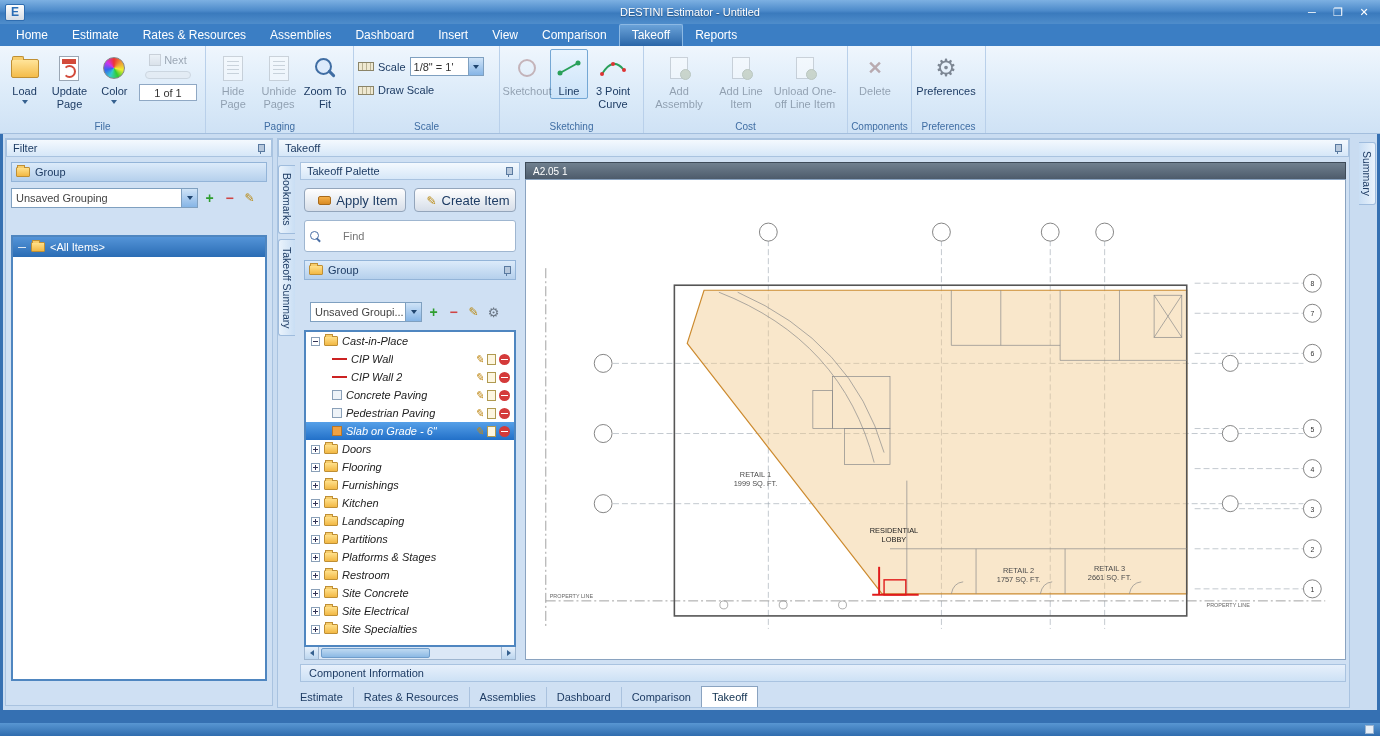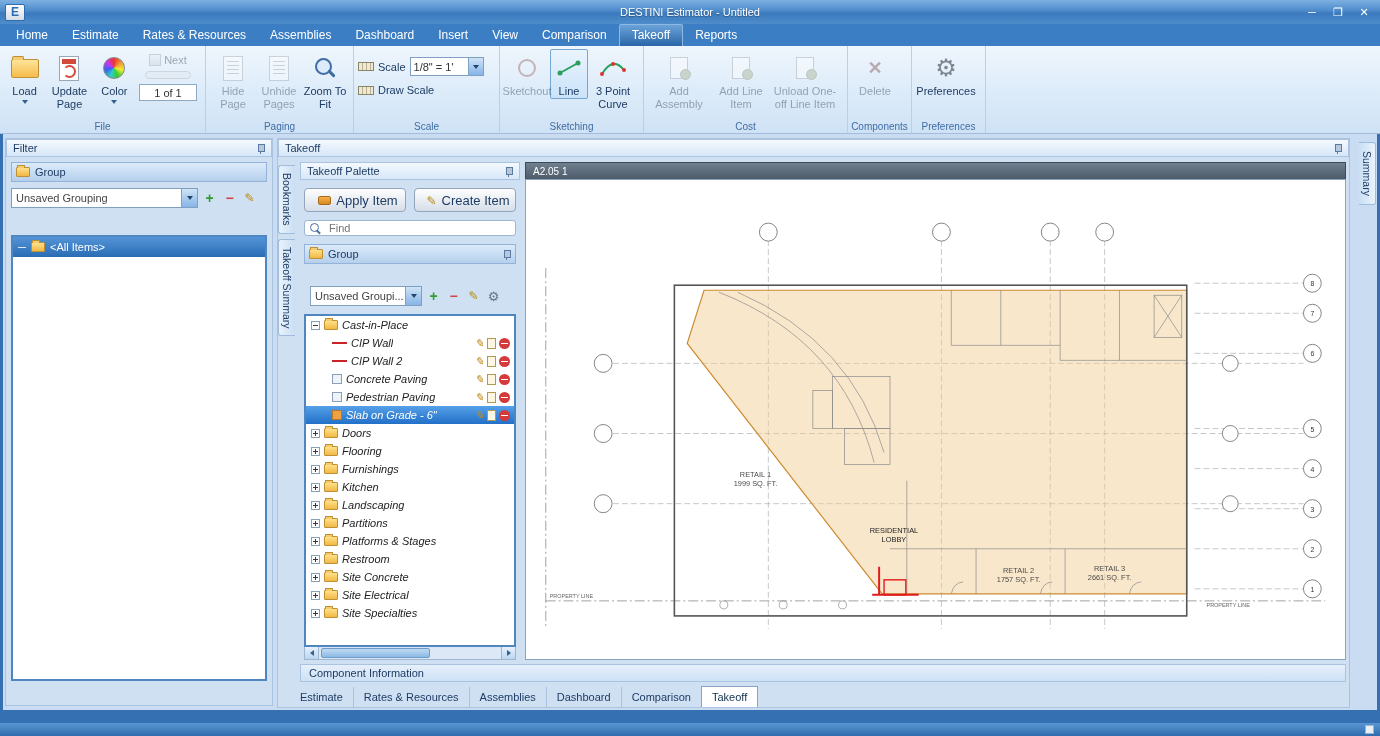--- a/index.html
+++ b/index.html
@@ -95,21 +95,21 @@
   
   .takeoff-panel{position:absolute;top:138px;left:277px;width:1073px;height:570px;display:flex;flex-direction:column;background:#cfe0f3;border:1px solid #a9c3e0;}
   .takeoff-body{flex:1;display:flex;min-height:0;padding-top:5px;}
   .vtab-strip{width:22px;display:flex;flex-direction:column;gap:5px;align-items:flex-start;padding-top:3px;}
   .vtab{writing-mode:vertical-rl;background:linear-gradient(90deg,#eaf3fc,#c9def4);border:1px solid #9fbcdd;border-right:none;border-radius:3px 0 0 3px;padding:7px 2px;font-size:10.5px;color:#1e3c64;}
   .palette{width:220px;display:flex;flex-direction:column;margin-right:5px;min-height:0;justify-content:center;}
   .palette-buttons{display:flex;gap:8px;margin:8px 4px 0;}
   .btn{flex:1;height:24px;background:linear-gradient(#fefefe,#d6dee9);border:1px solid #93a5bb;border-radius:4px;display:flex;align-items:center;justify-content:center;gap:5px;font-size:13px;color:#1e3c64;padding-left:6px;}
   .apply-ico{width:13px;height:9px;background:linear-gradient(#f4b04a,#d98a22);border:1px solid #a86a1a;border-radius:2px;}
   .create-ico::before{content:"✎";font-size:12px;color:#b8860b;}
-  .find-row{margin:8px 4px 0;height:16px;background:#fff;border:1px solid #9fb6d0;border-radius:3px;display:flex;align-items:center;padding:0 5px;gap:8px;}
+  .find-row{margin:8px 4px 0;height:32px;background:#fff;border:1px solid #9fb6d0;border-radius:3px;display:flex;align-items:center;padding:0 5px;gap:22px;}
   .mag-sm{width:11px;height:11px;position:relative;flex:none;}
   .mag-sm::before{content:"";position:absolute;top:0;left:0;width:7px;height:7px;border:1.5px solid #4a6fa5;border-radius:50%;}
   .mag-sm::after{content:"";position:absolute;width:5px;height:1.5px;background:#4a6fa5;transform:rotate(45deg);top:8px;left:6px;}
   .find-input{border:none;outline:none;flex:1;font-size:11px;font-family:"Liberation Sans",sans-serif;color:#333;background:transparent;}
   .palette .group-bar{margin:8px 4px 0;}
   .palette .grouping-row{margin:22px 4px 0;padding-left:6px;}
   .palette-tree{flex:1;margin:8px 4px 0;background:#fff;border:2px solid #4f86c0;overflow:hidden;font-style:italic;}
   .trow{height:18px;display:flex;align-items:center;font-size:11px;color:#222;padding:0 2px 0 5px;gap:4px;white-space:nowrap;}
   .trow.child{padding-left:26px;}
   .tlabel{overflow:hidden;text-overflow:ellipsis;}

